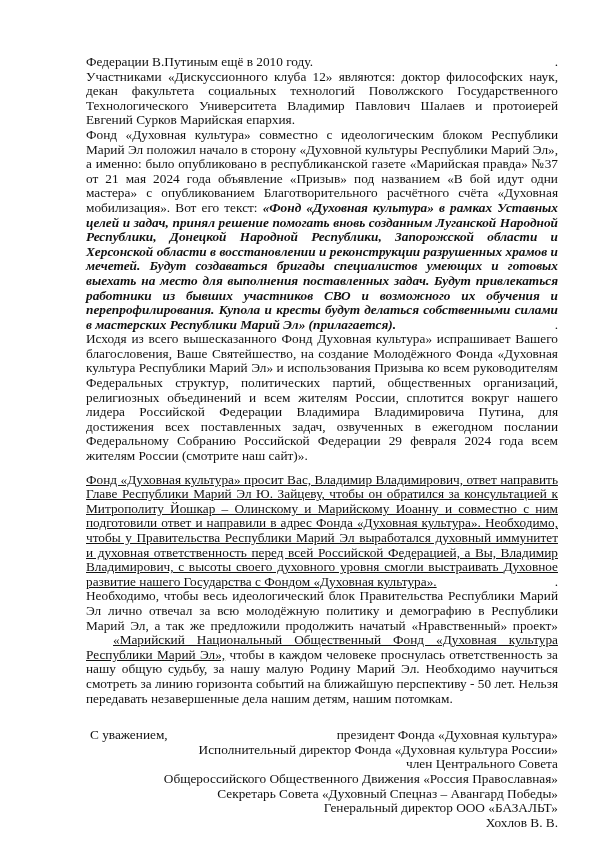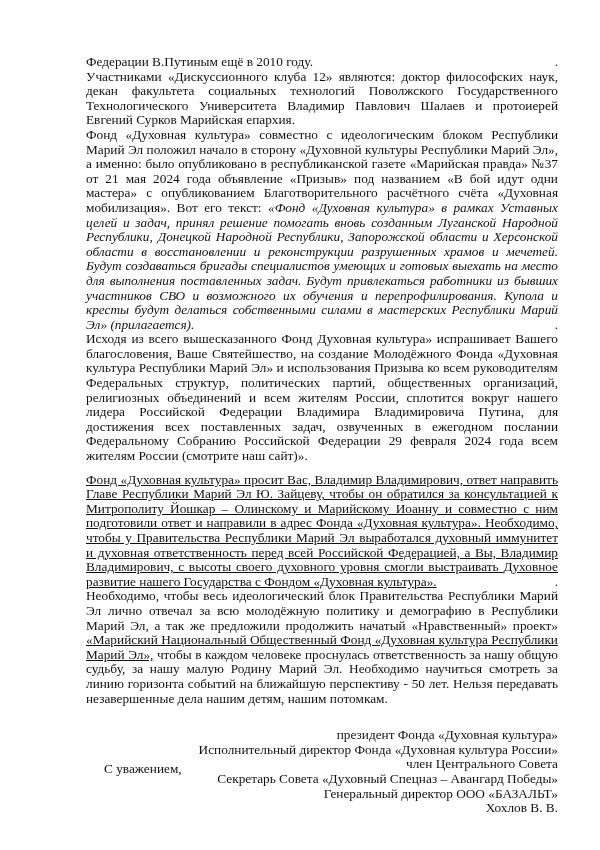--- a/index.html
+++ b/index.html
@@ -7,24 +7,24 @@
   .page {
     position: absolute; left: 86px; top: 55px; width: 472px;
     font-family: "Liberation Serif", serif; font-size: 13.3px; line-height: 14.6px;
     color: #111111; text-align: justify;
   }
   .page p { margin: 0; }
   .gap { height: 9px; }
   .dot-line { position: relative; }
   .dot-line .dot { position: absolute; right: 0; }
   b { font-weight: normal; }
-  .ital { font-style: italic; font-weight: normal; }
-  .ul { text-decoration: underline; }
+  .ital { font-style: italic; font-weight: bold; }
+  .ul { text-decoration: underline; margin-left: 27px; }
   .sig-wrap { position: relative; margin-top: 22px; }
-  .sig-greet { position: absolute; left: 18px; top: 0; margin-top: 34px; }
+  .sig-greet { position: absolute; left: 4px; top: 0; }
   .sig-lines { text-align: right; }
   .sig-lines div { }
 </style>
 </head>
 <body>
 
 <div class="page">
 
   <p class="dot-line">
     <span>Федерации В.Путиным ещё в 2010 году.</span>
@@ -42,19 +42,20 @@
   <p class="dot-line ul"><span> Фонд «Духовная культура» просит Вас, Владимир Владимирович, ответ направить Главе Республики Марий Эл Ю. Зайцеву, чтобы он обратился за консультацией к Митрополиту Йошкар  – Олинскому и Марийскому Иоанну и совместно с ним подготовили ответ и направили в адрес Фонда «Духовная культура». Необходимо, чтобы у Правительства Республики Марий Эл выработался духовный иммунитет и духовная ответственность перед всей Российской Федерацией, а Вы, Владимир Владимирович, с высоты своего духовного уровня смогли выстраивать </span><b>Духовное развитие нашего Государства</b><span> с Фондом  «Духовная  культура».</span><span class="dot" style="bottom:0;text-decoration:none">.</span></p>
 
   <p><span>Необходимо, чтобы весь идеологический блок Правительства Республики Марий Эл лично отвечал за всю молодёжную политику и демографию в Республики Марий Эл, а так же предложили    продолжить начатый </span><b>«Нравственный» проект»</b><span> </span><b class="ul">«Марийский Национальный Общественный Фонд «Духовная культура Республики Марий Эл»,</b><span> чтобы в каждом человеке проснулась ответственность за нашу общую судьбу, за нашу малую Родину Марий Эл. Необходимо научиться смотреть за линию горизонта событий на ближайшую перспективу - 50 лет. Нельзя передавать незавершенные дела нашим детям, нашим потомкам.</span></p>
 
   <div class="sig-wrap">
     <div class="sig-greet">С уважением,</div>
     <div class="sig-lines">
       <div>президент  Фонда «Духовная культура»</div>
       <div>Исполнительный директор Фонда «Духовная культура России»</div>
       <div>член Центрального Совета</div>
+      <div>Общероссийского Общественного Движения «Россия Православная»</div>
       <div>Секретарь Совета «Духовный Спецназ – Авангард Победы»</div>
       <div>Генеральный директор ООО «БАЗАЛЬТ»</div>
       <div>Хохлов В. В.</div>
     </div>
   </div>
 
 </div>
 
 </body></html>

